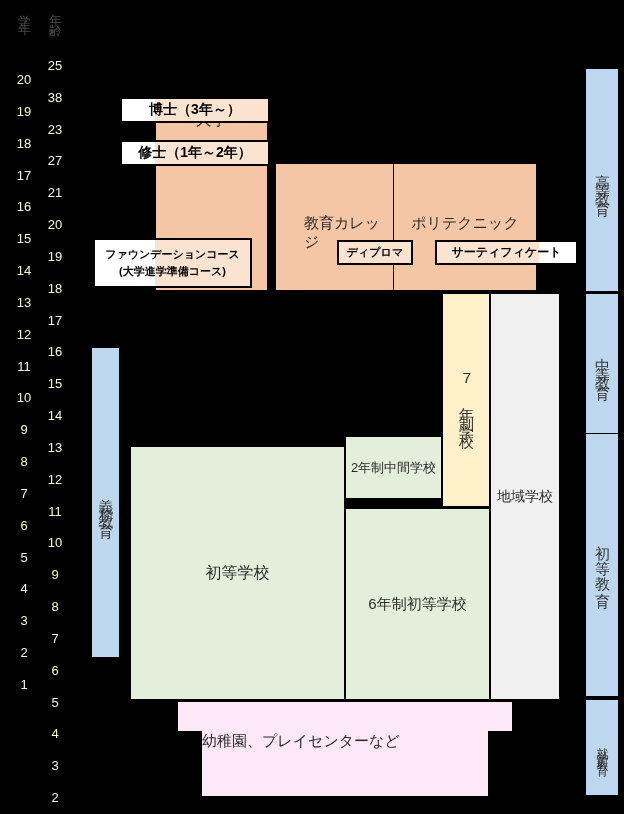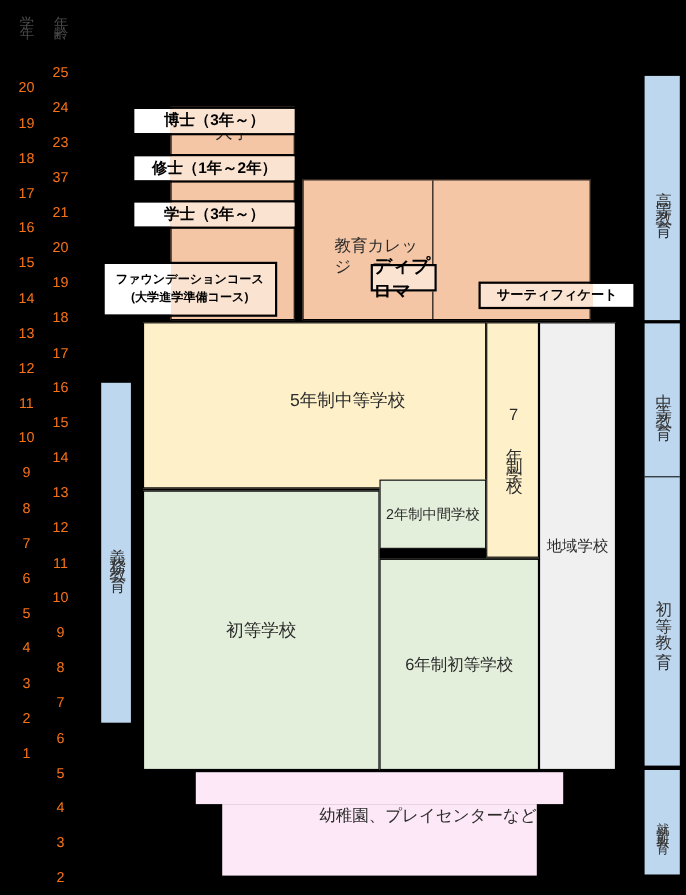--- a/index.html
+++ b/index.html
@@ -10,21 +10,21 @@
   .abs{position:absolute;box-sizing:border-box;}
   .bordered{border:1px solid var(--border,#000);}
   .flexc{display:flex;align-items:center;justify-content:center;}
 
   
   .axis-col{position:absolute;top:0;height:814px;width:28px;}
   #grade-col{left:10px;}
   #age-col{left:41px;}
   .axis-header{position:absolute;top:4px;left:0;width:100%;display:flex;justify-content:center;
     color:#4a4a4a;font-size:13px;}
-  .axis-num{position:absolute;left:0;width:100%;text-align:center;color:#f97316;
+  .axis-num{position:absolute;left:0;width:100%;text-align:center;color:#fef9c3;
     font-size:13px;line-height:14px;}
 
   .vtext{writing-mode:vertical-rl;text-orientation:upright;}
 
   
   #univ-box{left:155px;top:97px;width:113px;height:194px;background:var(--salmon,#f5c6a5);}
   #univ-label{position:absolute;left:155px;top:110px;width:113px;text-align:center;font-size:16px;}
   #hi-box{left:275px;top:163px;width:262px;height:128px;background:var(--salmon,#f5c6a5);display:flex;}
   .hi-section{display:flex;justify-content:center;align-items:flex-start;padding-top:50px;
     font-size:15px;box-sizing:border-box;}
@@ -36,23 +36,23 @@
     background:linear-gradient(90deg,#fff 33px,var(--peach,#fbe3d2) 33px);
     display:flex;align-items:center;justify-content:center;
     font-weight:bold;font-size:14px;color:#000;}
   #doctorate-box{top:97px;}
   #masters-box{top:140px;}
   #bachelors-box{top:182px;}
   #foundation-box{left:93px;top:238px;width:159px;height:50px;border:2px solid var(--border,#000);
     background:linear-gradient(90deg,#fff 60px,var(--peach,#fbe3d2) 60px);
     display:flex;flex-direction:column;align-items:center;justify-content:center;
     font-weight:bold;font-size:11px;line-height:1.55;color:#000;text-align:center;}
-  #diploma-box{left:337px;top:240px;width:60px;height:25px;background:var(--peach,#fbe3d2);
-    border:2px solid var(--border,#000);font-weight:bold;font-size:17px;color:#000;}
-  #certificate-box{left:435px;top:256px;width:143px;height:25px;
+  #diploma-box{left:337px;top:240px;width:76px;height:25px;background:var(--peach,#fbe3d2);
+    border:2px solid var(--border,#000);font-weight:bold;font-size:11px;color:#000;}
+  #certificate-box{left:435px;top:240px;width:143px;height:25px;
     background:linear-gradient(90deg,var(--peach,#fbe3d2) 102px,#fff 102px);
     border:2px solid var(--border,#000);font-weight:bold;font-size:12px;color:#000;}
 
   
   #secondary5-box{left:130px;top:293px;width:312px;height:151px;background:var(--yellow,#fef0c9);}
   #secondary5-label{position:absolute;left:60px;right:0;top:60px;text-align:center;font-size:16px;}
   #school7-box{left:442px;top:293px;width:48px;height:214px;background:var(--yellow,#fef0c9);
     font-size:15px;}
   #school7-box .vtext{letter-spacing:9px;}
   #community-box{left:490px;top:293px;width:70px;height:407px;background:var(--gray,#f0f0f0);
@@ -60,21 +60,21 @@
   #primary-box{left:130px;top:446px;width:215px;height:254px;background:var(--green,#e3efdb);
     font-size:16px;}
   #intermediate2-box{left:345px;top:436px;width:97px;height:63px;background:var(--green,#e3efdb);
     font-size:13px;}
   #primary6-box{left:345px;top:508px;width:145px;height:192px;background:var(--green,#e3efdb);
     font-size:15px;}
 
   
   #kinder-strip{left:178px;top:702px;width:334px;height:29px;background:var(--pink,#fce8f6);}
   #kinder-body{left:202px;top:731px;width:286px;height:65px;background:var(--pink,#fce8f6);}
-  #kinder-label{padding-top:1px;text-align:right;font-size:15px;}
+  #kinder-label{padding-top:1px;text-align:left;font-size:15px;}
 
   
   .blue-bar{background:var(--blue,#bdd7ee);color:#333;}
   #compulsory-bar{left:92px;top:348px;width:27px;height:309px;font-size:15px;}
   #compulsory-bar .vtext{letter-spacing:8px;}
   #higher-ed{left:586px;top:69px;width:32px;height:222px;font-size:15px;}
   #higher-ed .vtext{letter-spacing:9px;}
   #secondary-ed{left:586px;top:294px;width:32px;height:140px;font-size:15px;
     border-bottom:1px solid var(--border,#000);}
   #secondary-ed .vtext{letter-spacing:9px;}
@@ -112,23 +112,23 @@
       <div class="axis-num" style="top: 614.28px;">3</div>
       <div class="axis-num" style="top: 646.12px;">2</div>
       <div class="axis-num" style="top: 677.96px;">1</div>
     </div>
 
   <div class="axis-col" id="age-col">
     <div class="axis-header">
       <span class="vtext" style="letter-spacing:9px;">年齢</span>
     </div>
   <div class="axis-num" style="top: 59px;">25</div>
-      <div class="axis-num" style="top: 90.83px;">24</div>
+      <div class="axis-num" style="top: 90.83px;">38</div>
       <div class="axis-num" style="top: 122.66px;">23</div>
-      <div class="axis-num" style="top: 154.49px;">37</div>
+      <div class="axis-num" style="top: 154.49px;">27</div>
       <div class="axis-num" style="top: 186.32px;">21</div>
       <div class="axis-num" style="top: 218.15px;">20</div>
       <div class="axis-num" style="top: 249.98px;">19</div>
       <div class="axis-num" style="top: 281.81px;">18</div>
       <div class="axis-num" style="top: 313.64px;">17</div>
       <div class="axis-num" style="top: 345.47px;">16</div>
       <div class="axis-num" style="top: 377.3px;">15</div>
       <div class="axis-num" style="top: 409.13px;">14</div>
       <div class="axis-num" style="top: 440.96px;">13</div>
       <div class="axis-num" style="top: 472.79px;">12</div>
@@ -148,47 +148,44 @@
     <span class="vtext">義務教育</span>
   </div>
 
   <div class="abs bordered" id="univ-box"></div>
   <div id="univ-label">大学</div>
 
   <div class="abs bordered" id="hi-box">
     <div class="hi-section" id="hi-left">
       <span>教育カレッジ</span>
     </div>
+    <div class="hi-section" id="hi-right">
+      <span>ポリテクニック</span>
+    </div>
   </div>
 
   <div class="abs deg-box" id="doctorate-box">
     <span>博士（3年～）</span>
   </div>
   <div class="abs deg-box" id="masters-box">
     <span>修士（1年～2年）</span>
-  </div>
-  <div class="abs deg-box" id="bachelors-box">
-    <span>学士（3年～）</span>
   </div>
 
   <div class="abs" id="foundation-box">
     <div>ファウンデーションコース</div>
     <div>(大学進学準備コース)</div>
   </div>
 
   <div class="abs flexc" id="diploma-box">
     <span>ディプロマ</span>
   </div>
   <div class="abs flexc" id="certificate-box">
     <span>サーティフィケート</span>
   </div>
 
-  <div class="abs bordered" id="secondary5-box">
-    <div id="secondary5-label">5年制中等学校</div>
-  </div>
 
   <div class="abs bordered flexc" id="school7-box">
     <span class="vtext">7年制学校</span>
   </div>
 
   <div class="abs bordered flexc" id="primary-box">
     <span>初等学校</span>
   </div>
 
   <div class="abs bordered flexc" id="community-box">

